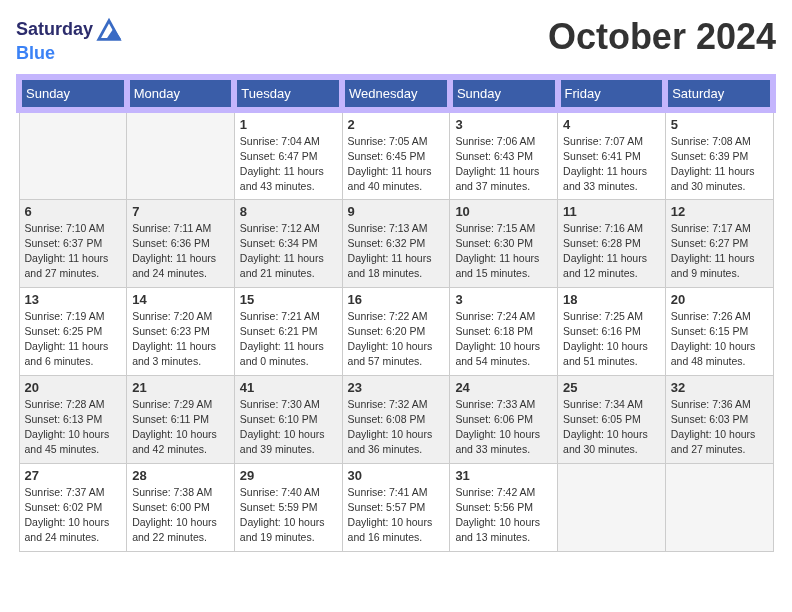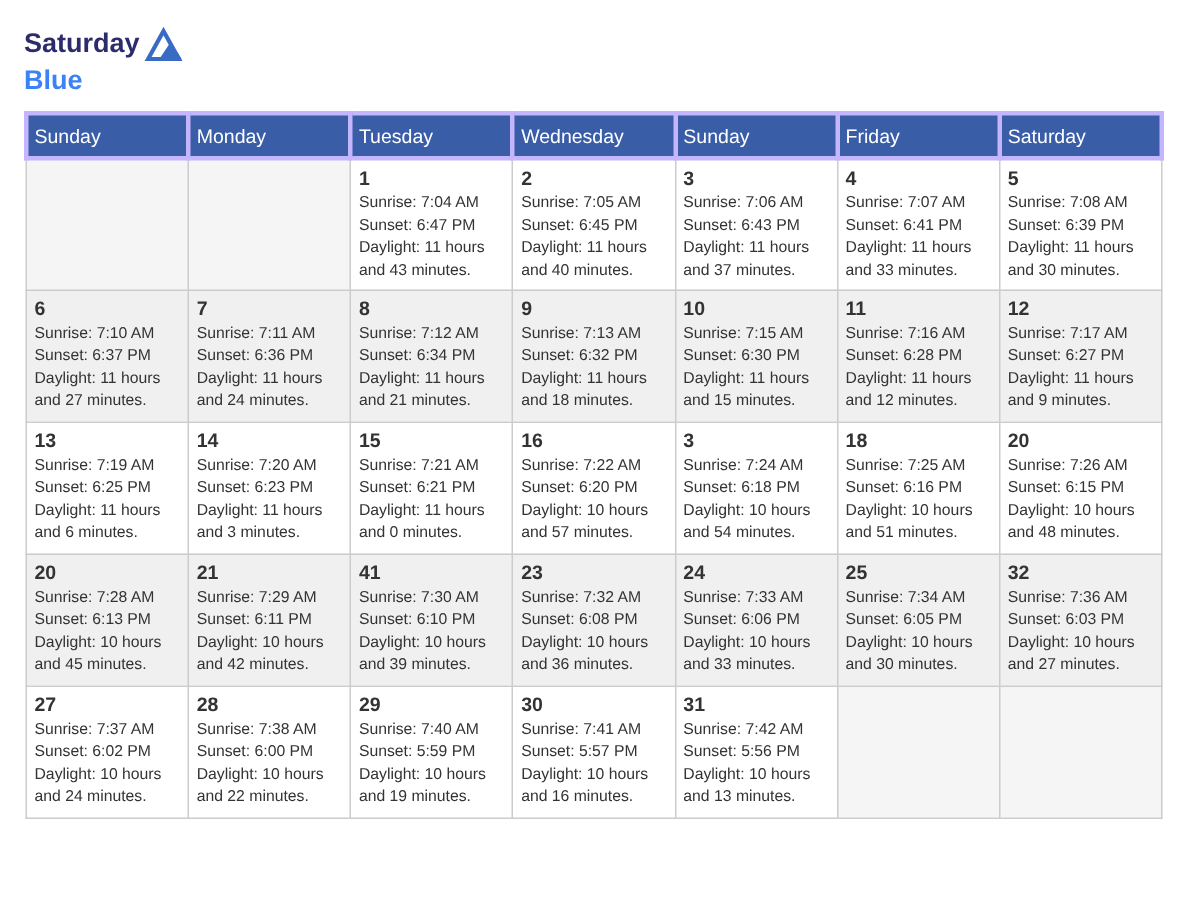--- a/index.html
+++ b/index.html
@@ -51,21 +51,21 @@
       border-collapse: collapse;
       font-size: 11px;
     }
     .calendar th {
       background: #3a5da8;
       color: #fff;
       padding: 6px 4px;
       text-align: left;
       font-size: 13px;
       font-weight: normal;
-      border: 3px solid #c4b5fd;
+      border: 6px solid #c4b5fd;
     }
     .calendar td {
       border: 1px solid #ccc;
       vertical-align: top;
       padding: 4px 5px;
       height: 88px;
       width: 108px;
       background: #fff;
     }
     .calendar td.empty {
@@ -96,20 +96,21 @@
       <div class="logo-text">
         <span>Saturday</span><svg class="logo-icon" viewBox="0 0 30 28" style="display:inline-block;vertical-align:middle;margin-left:2px;">
           <polygon points="4,24 15,4 26,24" fill="none" stroke="#3a6bc4" stroke-width="3"></polygon>
           <polygon points="12,24 20,12 28,24" fill="#3a6bc4"></polygon>
         </svg>
         <br><span style="color:#3b82f6;">Blue</span>
       </div>
     </div>
   </div>
   <div class="title-block">
+    <div class="month-title">October 2024</div>
   </div>
 </div>
 
 <table class="calendar">
   <thead>
     <tr>
 
     <th>Sunday</th>
         <th>Monday</th>
         <th>Tuesday</th>

